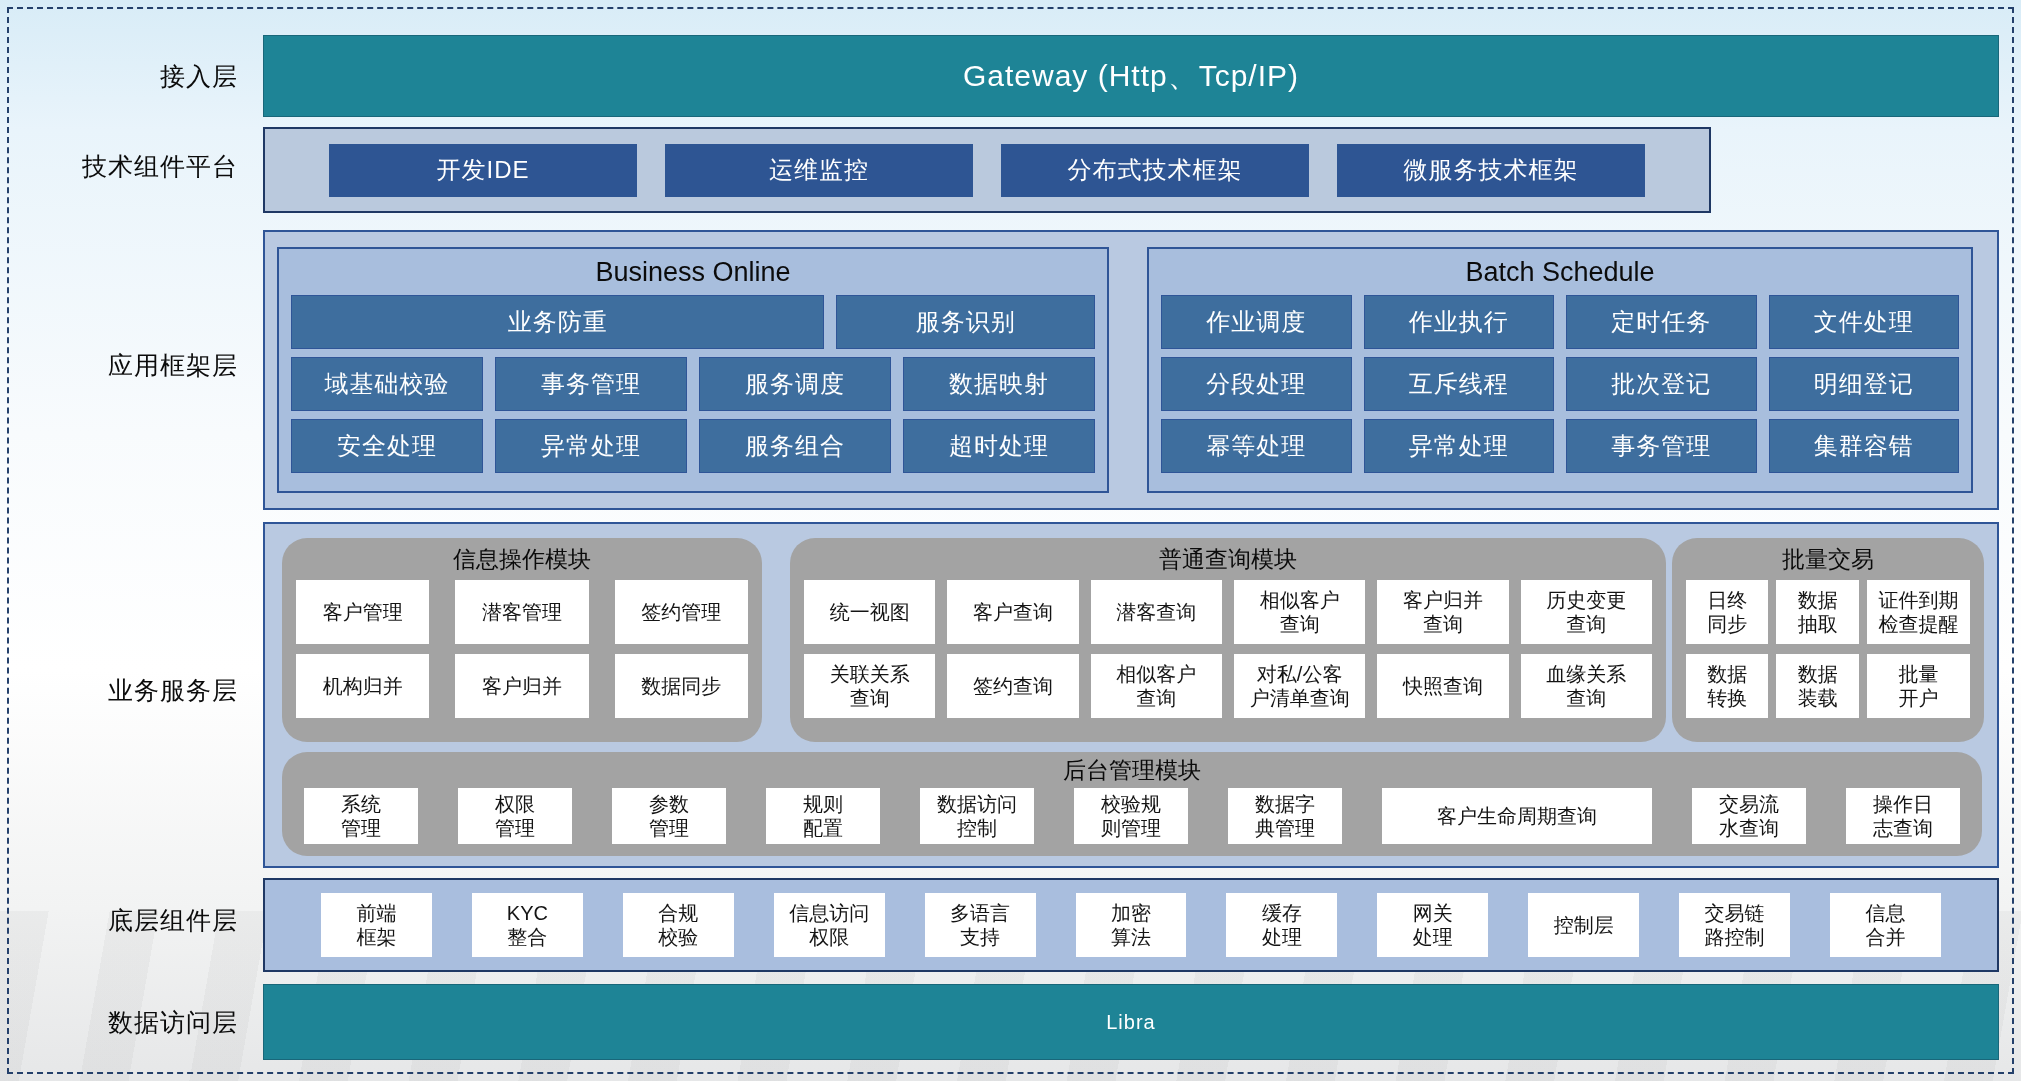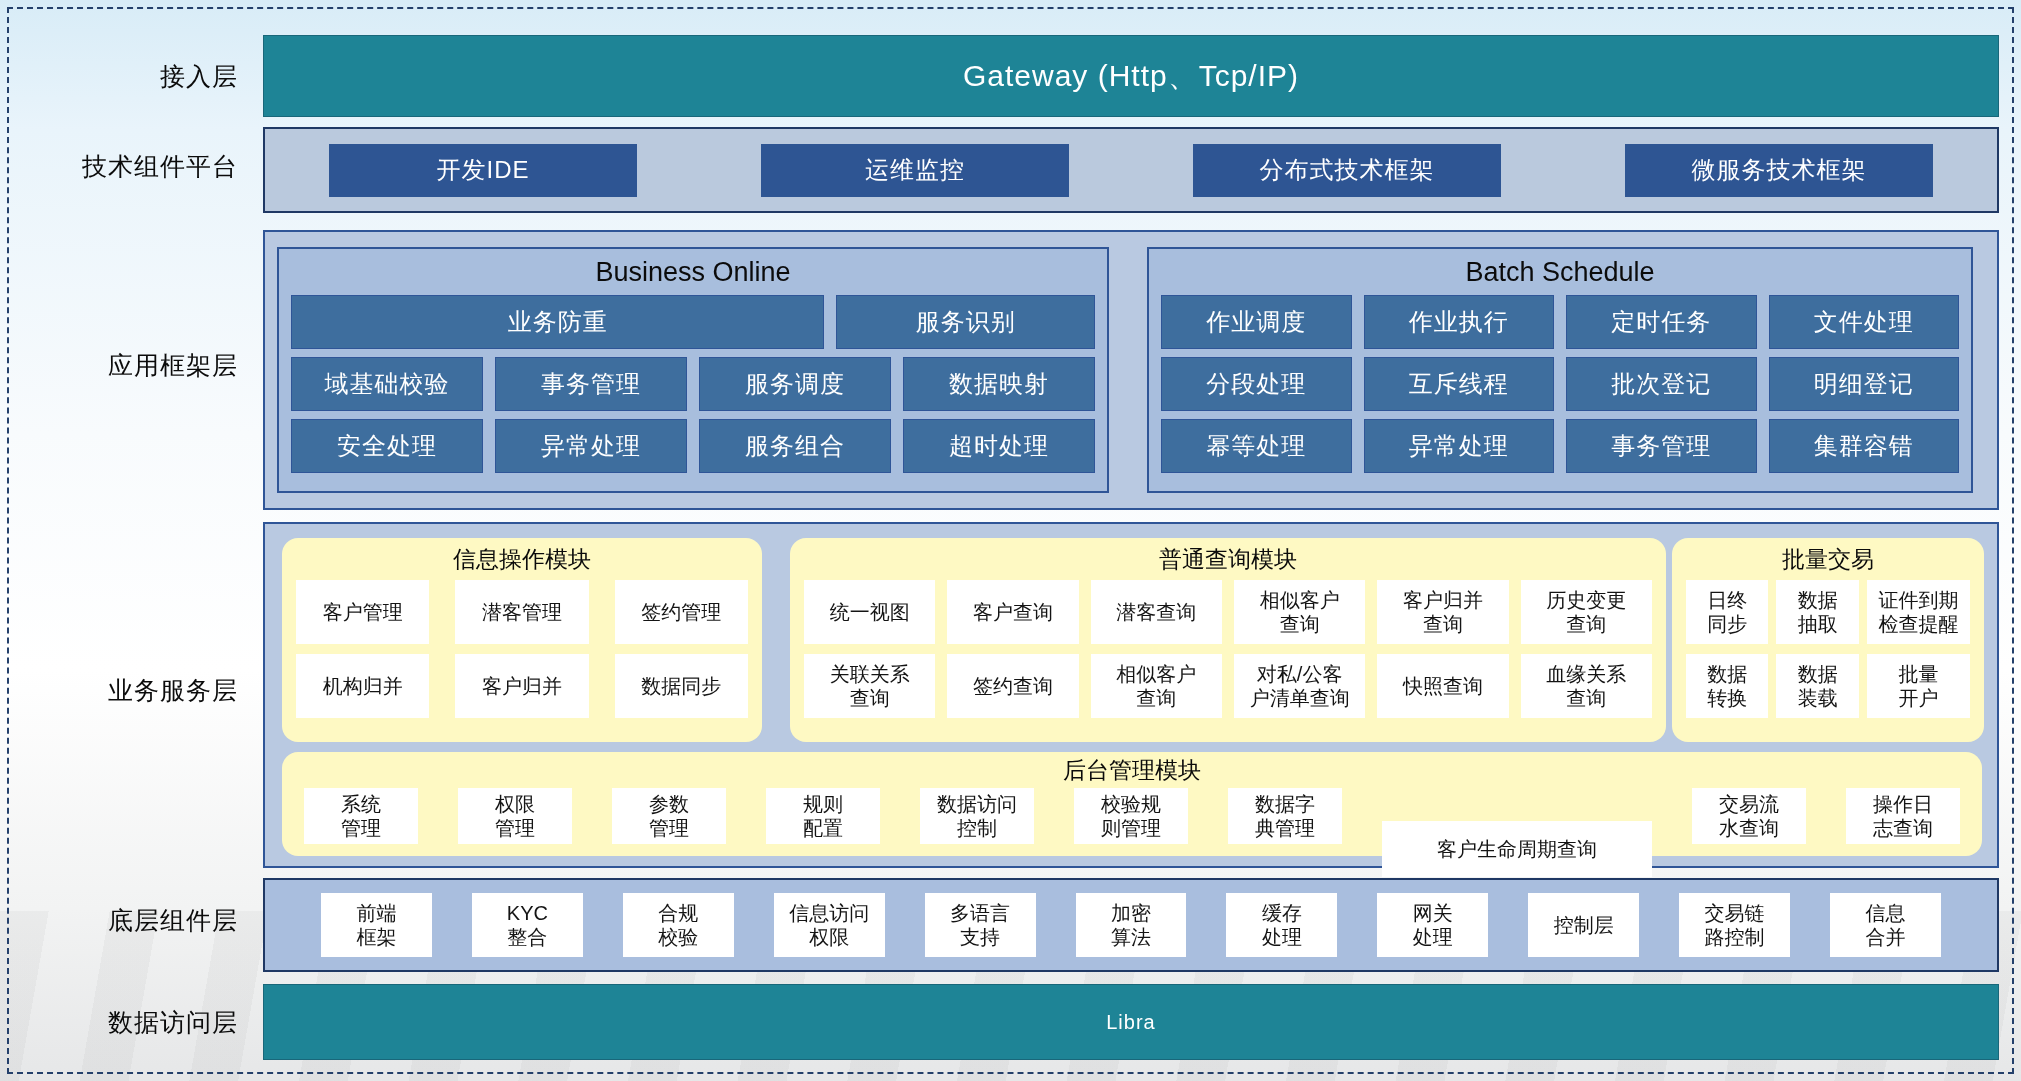--- a/index.html
+++ b/index.html
@@ -41,37 +41,37 @@
     height:46px;display:flex;align-items:center;justify-content:center;
     font-size:27px;color:#0b0b0b;
   }
   .grid-row{display:flex;gap:12px;margin-bottom:8px;}
   .fw-btn{
     flex:1 1 0px;height:54px;background:#3e6e9e;border:1px solid #2f5597;box-sizing:border-box;
     color:#fff;font-size:24px;display:flex;align-items:center;justify-content:center;letter-spacing:1px;
   }
   .fw-btn.wide{flex:2.07 1 0px;}
   .module{
-    position:absolute;box-sizing:border-box;background:#fef9c3;border-radius:16px;
+    position:absolute;box-sizing:border-box;background:#a3a3a3;border-radius:25px;
     padding:0 14px;
   }
   .module-title{
     height:42px;display:flex;align-items:center;justify-content:center;
     font-size:23px;color:#0b0b0b;
   }
   .module-title.small{height:36px;}
   .cell-row{display:flex;gap:12px;margin-bottom:10px;}
   .wcell{
     flex:1 1 0px;height:64px;background:#ffffff;color:#141414;
     display:flex;align-items:center;justify-content:center;text-align:center;
     font-size:20px;line-height:1.2;white-space:pre-line;
   }
   .admin-row{display:flex;gap:40px;padding:0 8px;}
   .admin-row .wcell{height:56px;}
-  .admin-row .wcell.wide{flex:2.37 1 0px;white-space:normal;margin-top:33px;}
+  .admin-row .wcell.wide{flex:2.37 1 0px;white-space:normal;}
   .cgroup{display:contents;}
   .comp-band{
     background:#a9bede;border:2px solid #1f3864;
     display:flex;align-items:center;gap:40px;padding:0 56px;
   }
   .comp-band .wcell{height:64px;}
   .libra-bar{font-size:20px;}
   .gap26{gap:26px;}
   .gap8{gap:8px;}
   .flex125{flex:1.25 1 0px;}
@@ -85,21 +85,21 @@
 
   <div class="layer-label" style="top:76px">接入层</div>
   <div class="layer-label" style="top:166px">技术组件平台</div>
   <div class="layer-label" style="top:365px">应用框架层</div>
   <div class="layer-label" style="top:690px">业务服务层</div>
   <div class="layer-label" style="top:920px">底层组件层</div>
   <div class="layer-label" style="top:1022px">数据访问层</div>
 
   <div class="band teal-bar" style="left:263px;top:35px;width:1736px;height:82px">Gateway (Http、Tcp/IP)</div>
 
-  <div class="band tech-row" style="left:263px;top:127px;width:1736px;height:86px">
+  <div class="band tech-row" style="left:263px;top:127px;width:1448px;height:86px">
       <div class="tech-btn">开发IDE</div>
       <div class="tech-btn">运维监控</div>
       <div class="tech-btn">分布式技术框架</div>
       <div class="tech-btn">微服务技术框架</div>
     </div>
 
   <div class="band app-band" style="left:263px;top:230px;width:1736px;height:280px">
     <div class="panel" style="left:12px;top:15px;width:832px;height:246px">
       <div class="panel-title">Business Online</div>
       <div class="grid-row">

